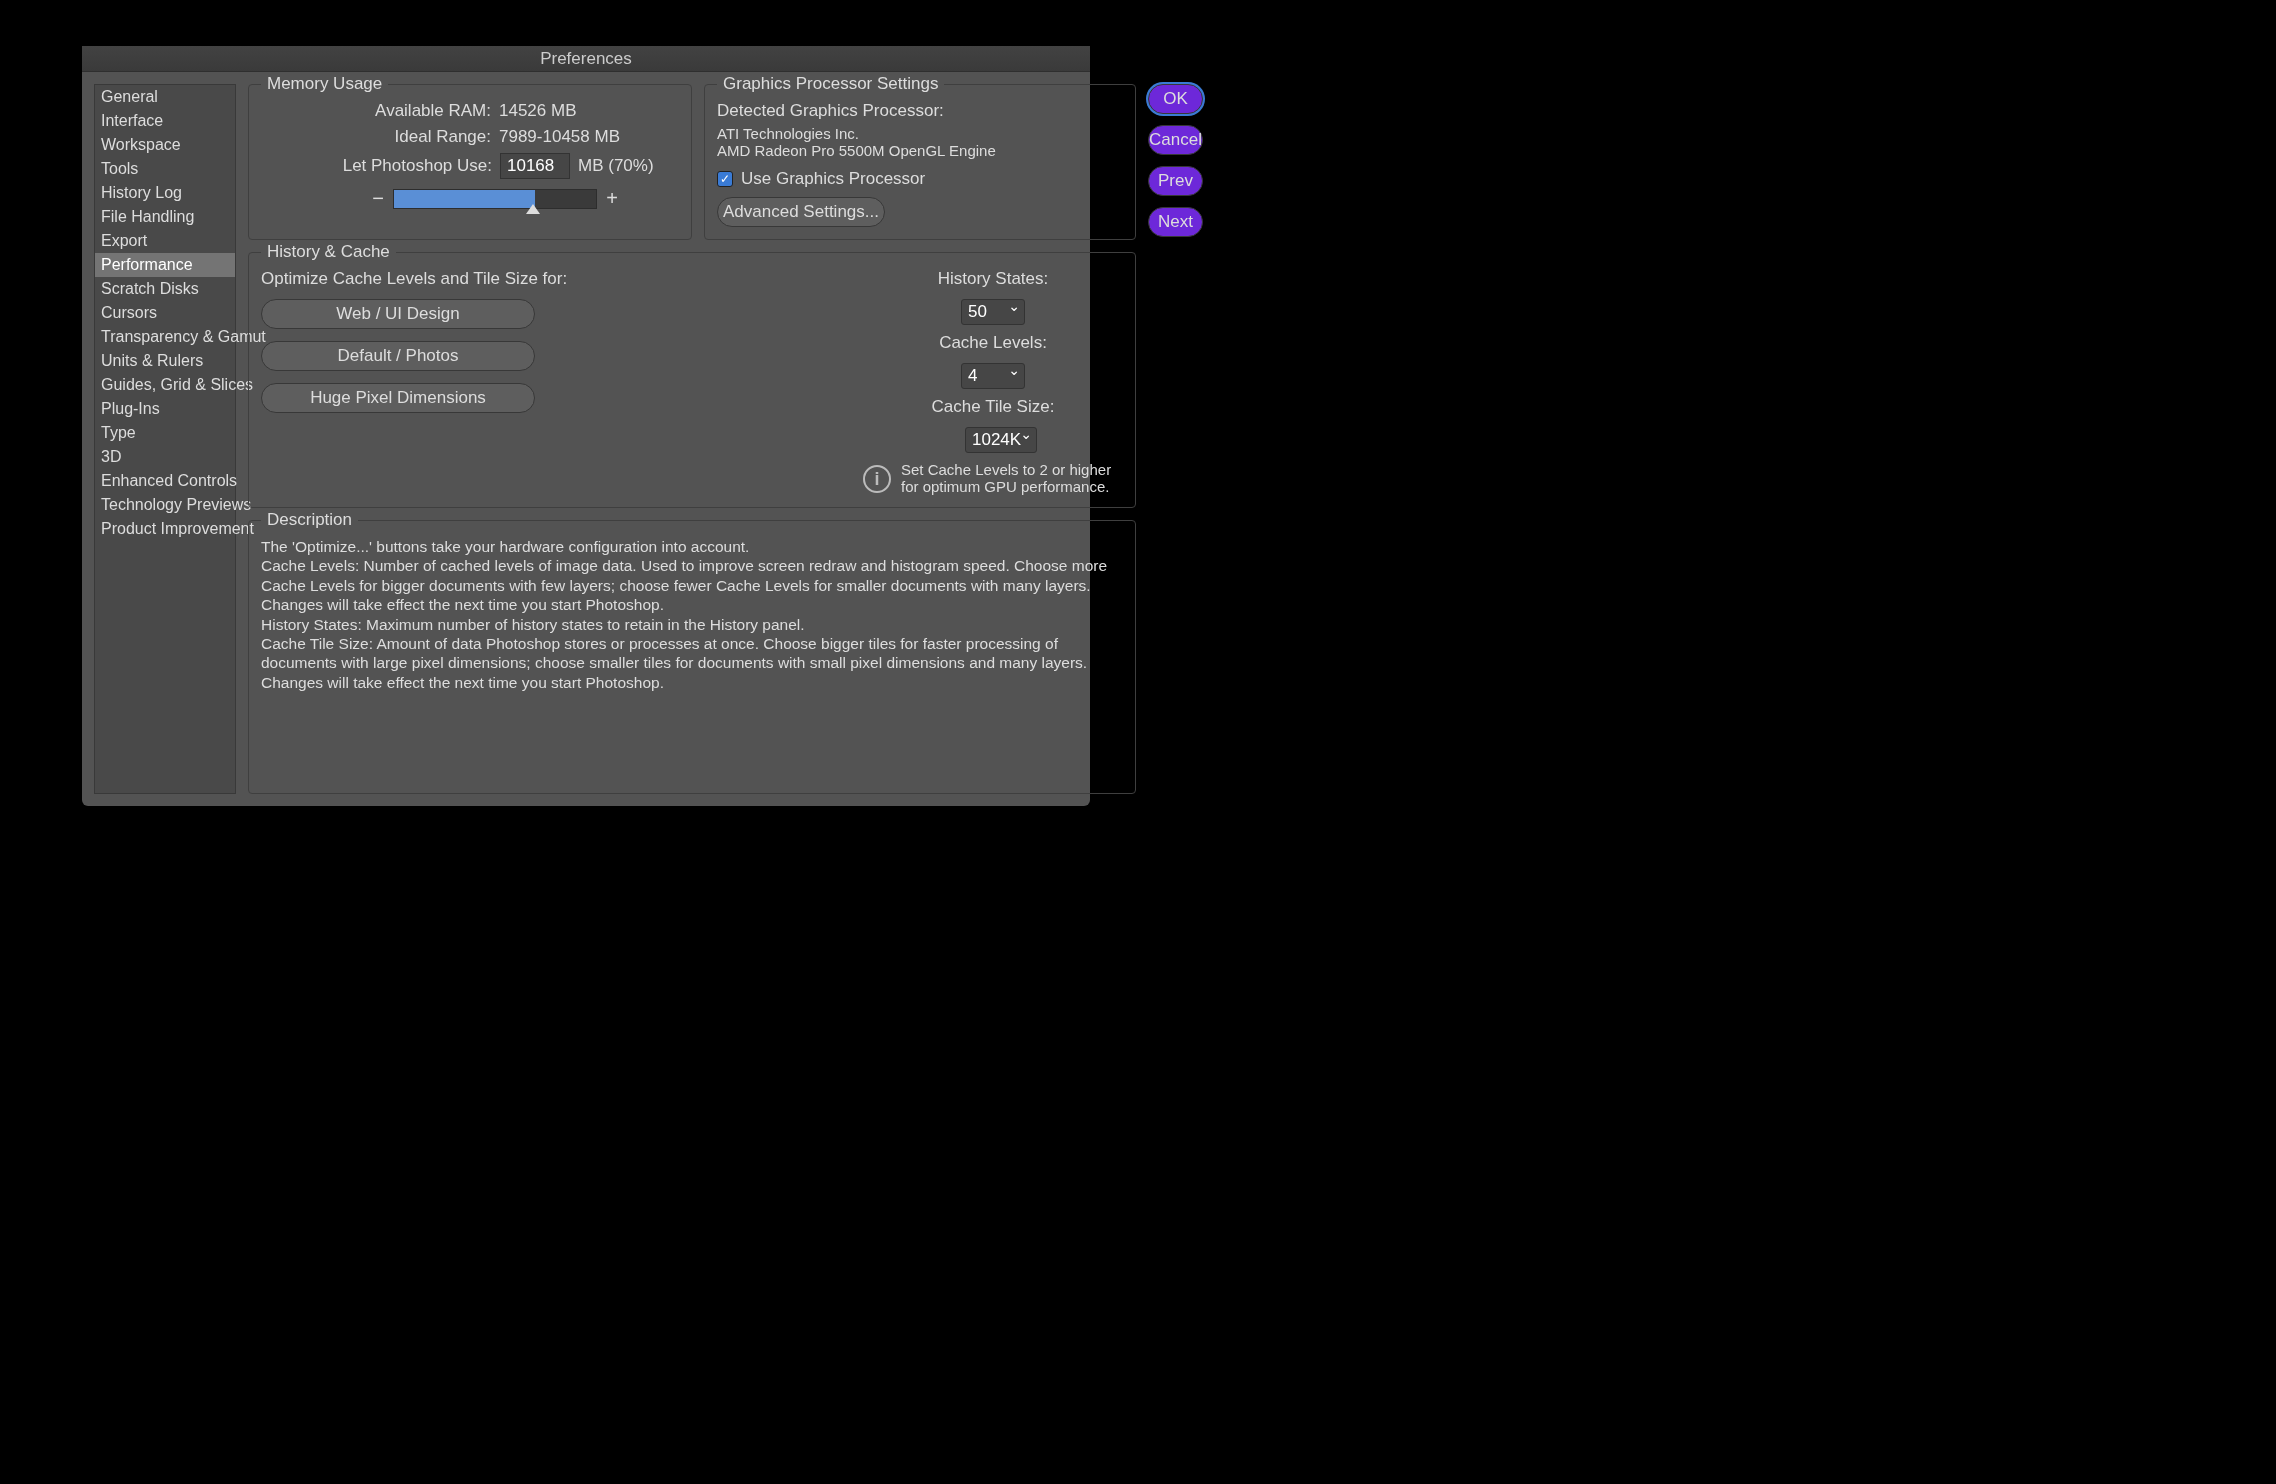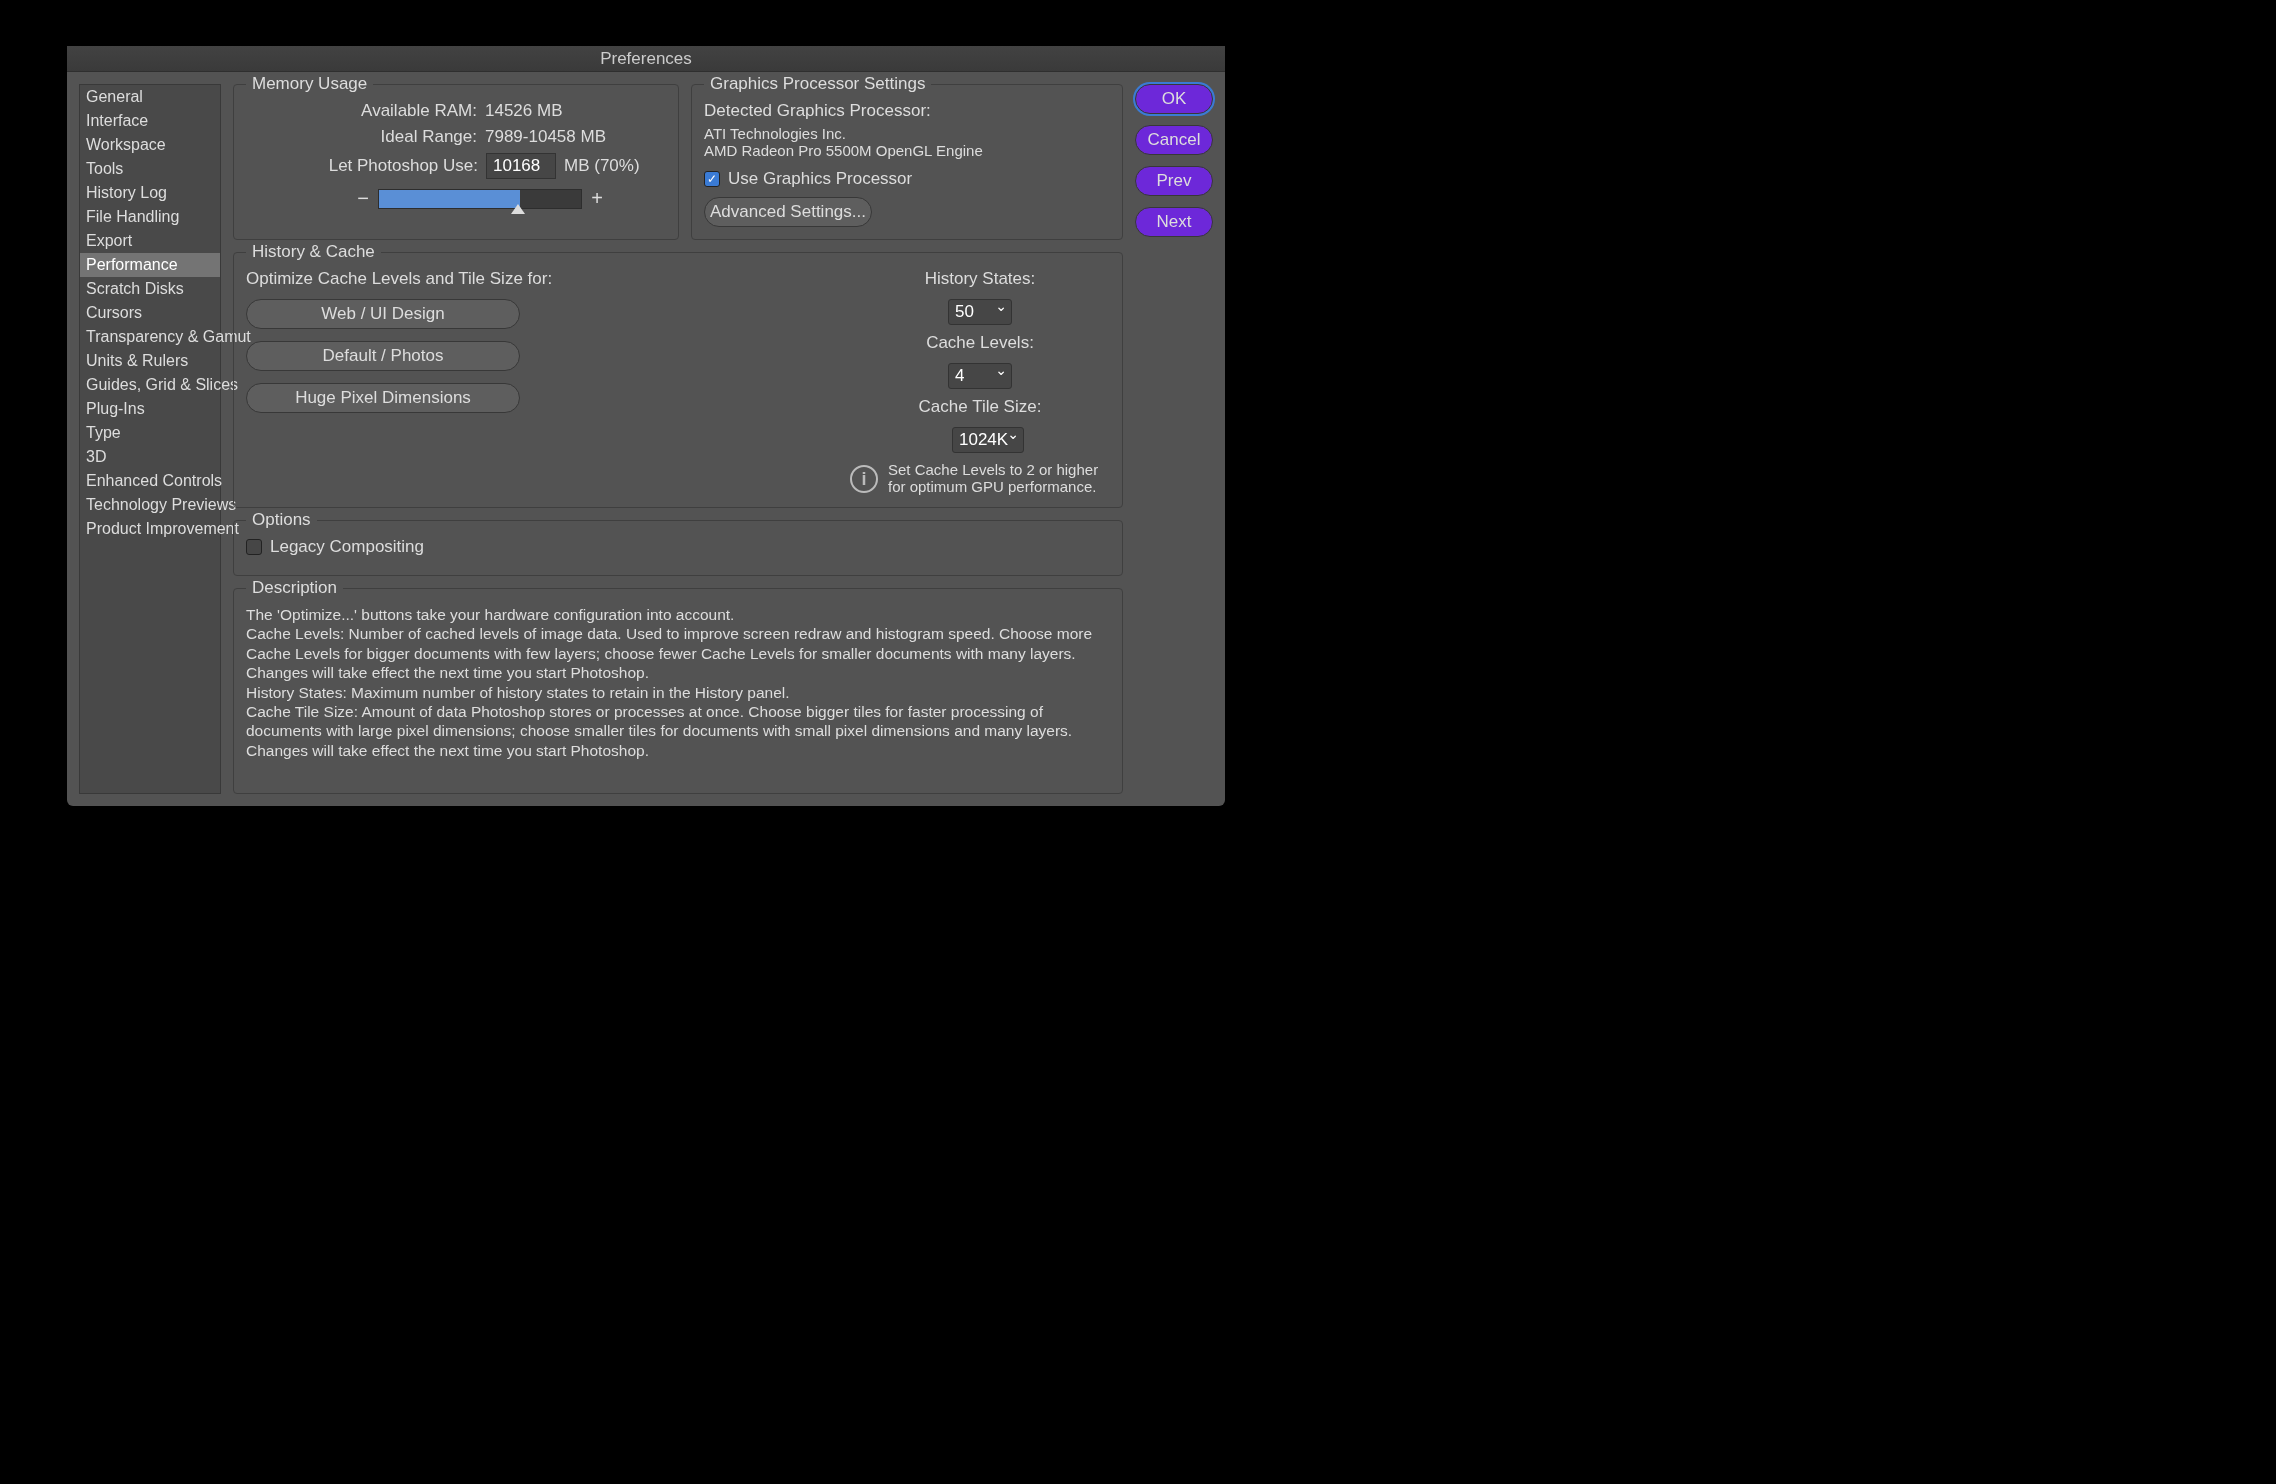--- a/index.html
+++ b/index.html
@@ -1,17 +1,17 @@
 <!DOCTYPE html>
 <html><head>
 <meta charset="utf-8">
 <style>
   * { box-sizing: border-box; margin: 0; padding: 0; font-family: -apple-system, "Helvetica Neue", Arial, sans-serif; }
   body { background: #000; width: 2276px; height: 1484px; position: relative; font-size: 19px; color: #ddd; }
-  .window { position: absolute; left: 67px; top: 46px; width: 1158px; height: 760px; background: #535353; border-radius: 0 0 6px 6px; box-shadow: 0 0 0 1px #000; }
+  .window { position: absolute; left: 82px; top: 46px; width: 1008px; height: 760px; background: #535353; border-radius: 0 0 6px 6px; box-shadow: 0 0 0 1px #000; }
   .titlebar { height: 26px; background: linear-gradient(#424242,#3a3a3a); text-align: center; line-height: 26px; font-size: 17px; color: #ccc; border-bottom: 1px solid #2f2f2f; }
   .body { position: absolute; top: 26px; left: 0; right: 0; bottom: 0; display: flex; padding: 12px; gap: 12px; border-radius: 7px; }
   .sidebar { width: 142px; background: #494949; border: 1px solid #393939; }
   .sidebar div { padding: 3px 6px; font-size: 16px; color: #ddd; cursor: pointer; white-space: nowrap; }
   .sidebar .sel { background: #747474; color: #fff; }
   .main { flex: 1; display: flex; flex-direction: column; gap: 12px; }
   .actions { width: 78px; display: flex; flex-direction: column; gap: 11px; }
   .btn { background: #6d28d9; border: 1px solid #383838; border-radius: 18px; height: 30px; color: #ddd; font-size: 17px; text-align: center; line-height: 28px; cursor: pointer; }
   .btn.highlight { box-shadow: 0 0 0 2px #3a7bd5; }
   fieldset { border: 1px solid #3f3f3f; border-radius: 4px; padding: 16px 12px 12px 12px; position: relative; }
@@ -132,27 +132,20 @@
               <span class="select" style="width:72px;margin-left:16px;">1024K</span>
             </div>
             <div class="hints">
               <div class="info-icon">i</div>
               <div class="val" style="font-size:15px;">Set Cache Levels to 2 or higher for optimum GPU performance.</div>
             </div>
           </div>
         </div>
       </fieldset>
 
-      <fieldset>
-        <legend>Options</legend>
-        <div class="row">
-          <span class="checkbox empty"></span>
-          <span class="val">Legacy Compositing</span>
-        </div>
-      </fieldset>
 
       <fieldset style="flex:1;">
         <legend>Description</legend>
         <div class="desc">The 'Optimize...' buttons take your hardware configuration into account.</div>
         <div class="desc">Cache Levels: Number of cached levels of image data.  Used to improve screen redraw and histogram speed.  Choose more Cache Levels for bigger documents with few layers; choose fewer Cache Levels for smaller documents with many layers. Changes will take effect the next time you start Photoshop.</div>
         <div class="desc">History States: Maximum number of history states to retain in the History panel.</div>
         <div class="desc">Cache Tile Size: Amount of data Photoshop stores or processes at once. Choose bigger tiles for faster processing of documents with large pixel dimensions; choose smaller tiles for documents with small pixel dimensions and many layers. Changes will take effect the next time you start Photoshop.</div>
       </fieldset>
     </div>
 

